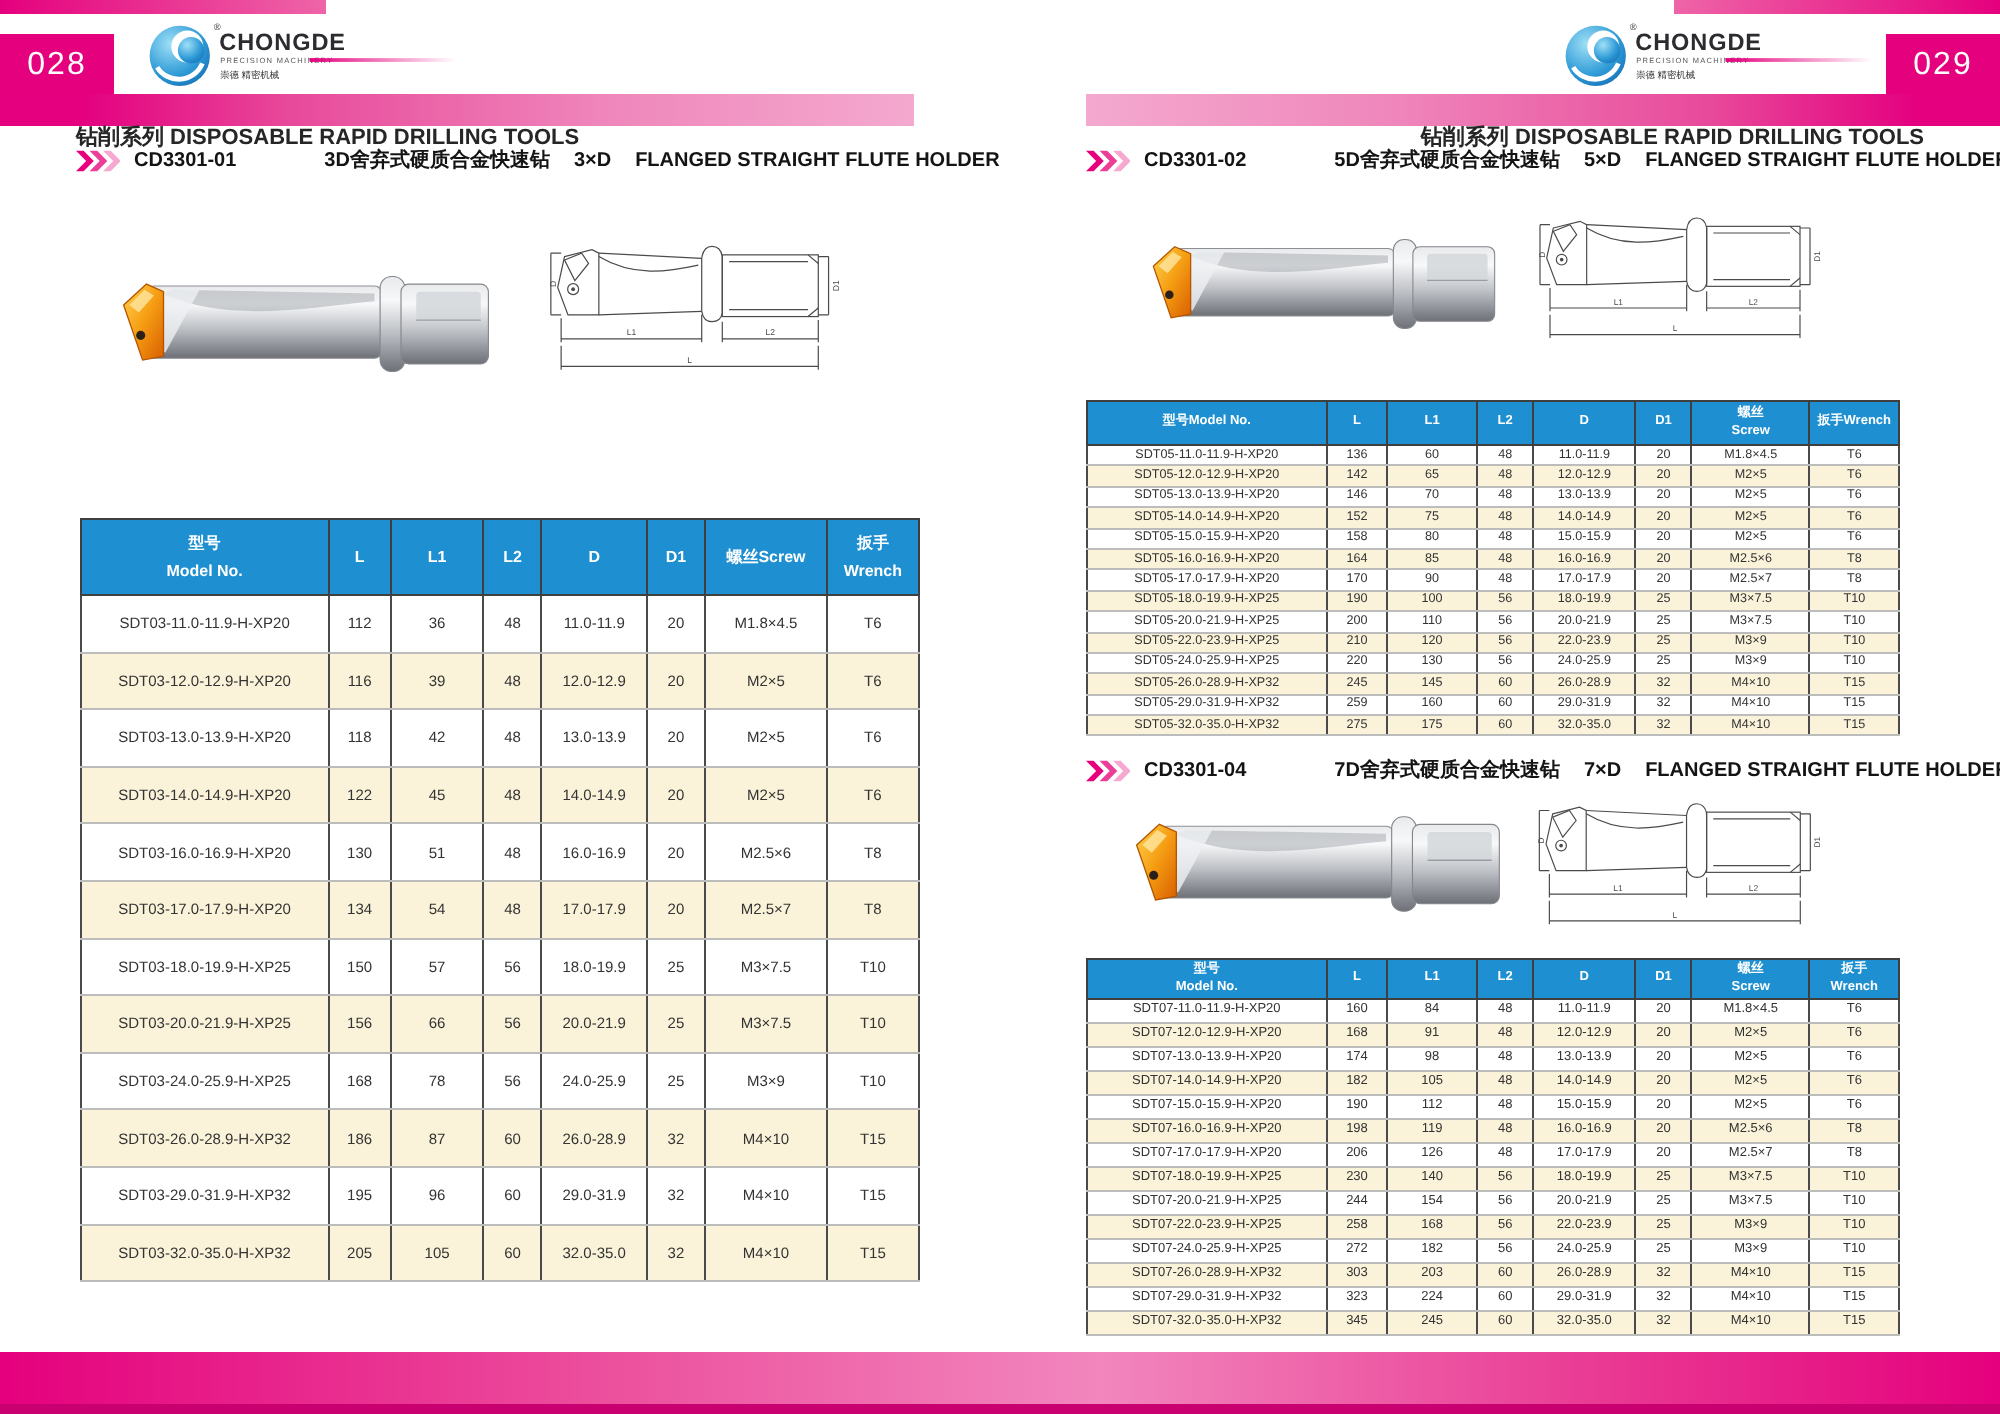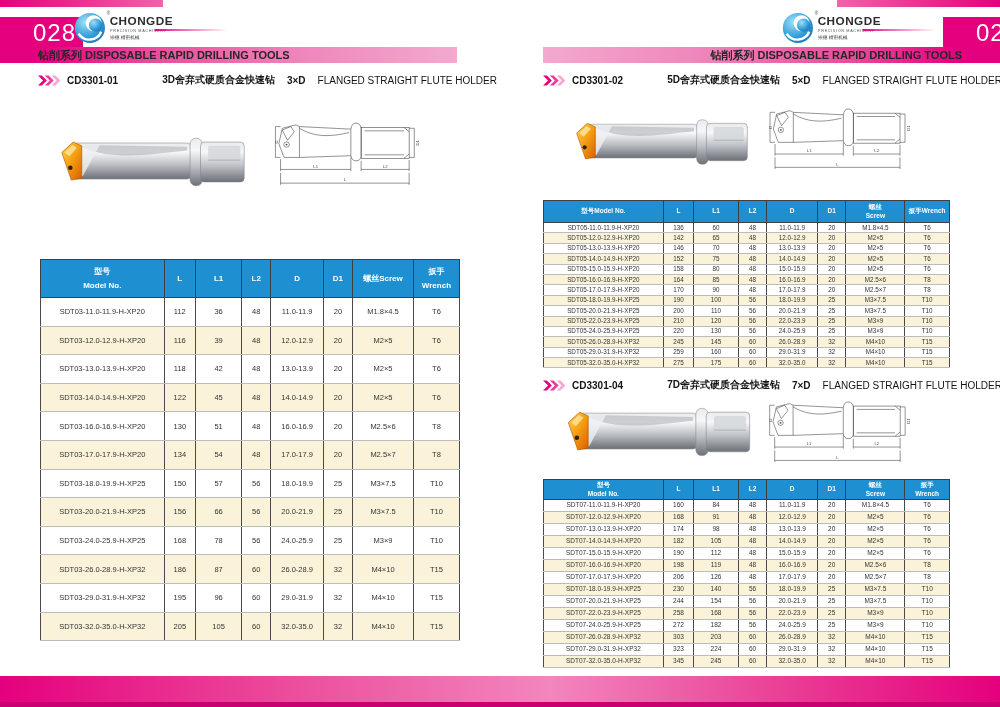--- a/index.html
+++ b/index.html
@@ -6,39 +6,39 @@
   body{
     width:1000px;height:707px;position:relative;background:#ffffff;
     font-family:"Liberation Sans",sans-serif;overflow:hidden;
   }
   .abs{position:absolute;}
 
   
   .top-strip-left{left:0;top:0;width:163px;height:7px;background:linear-gradient(90deg,#e5007d 0%,#ee65a8 100%);}
   .top-strip-right{left:837px;top:0;width:163px;height:7px;background:linear-gradient(270deg,#e5007d 0%,#ee65a8 100%);}
   .pagenum{width:57px;height:31px;top:17px;background:#e5007d;color:#fff;
-    font-size:24px;display:flex;align-items:center;justify-content:center;letter-spacing:1px;padding-left:26px;}
+    font-size:16px;display:flex;align-items:center;justify-content:center;letter-spacing:1px;}
   .pagenum.left{left:0;}
   .pagenum.right{left:943px;}
 
   
   .band{top:47px;height:16px;}
   .band.left{left:0;width:457px;background:linear-gradient(90deg,#e4007f 0%,#e4007f 9%,#e84a9b 32%,#ef86bb 66%,#f4a9cf 100%);}
   .band.right{left:543px;width:457px;background:linear-gradient(270deg,#e4007f 0%,#e4007f 9%,#e84a9b 32%,#ef86bb 66%,#f4a9cf 100%);}
-  .band-text{top:47px;height:32px;line-height:16px;font-size:11px;font-weight:bold;color:#262626;white-space:nowrap;}
+  .band-text{top:61px;height:32px;line-height:16px;font-size:11px;font-weight:bold;color:#262626;white-space:nowrap;}
   .band-text.left{left:38px;}
   .band-text.right{right:38px;text-align:right;}
 
   
   .title-row{display:flex;align-items:center;height:14px;font-size:10px;color:#141414;white-space:nowrap;justify-content:flex-end;}
   .title-row .chev{margin-right:7px;flex:0 0 auto;}
   .t-code{font-weight:700;margin-right:12px;}
   .t-cn{font-weight:700;margin-right:12px;margin-left:32px;}
   .t-ratio{font-weight:700;margin-right:12px;}
-  .t-en{font-weight:400;}
+  .t-en{font-weight:700;}
 
   
   .table-wrap table{width:100%;border-collapse:collapse;table-layout:fixed;border:1px solid #3f3f3f;}
   .table-wrap th{background:#1e8fd0;color:#fff;font-weight:700;text-align:center;vertical-align:middle;
     white-space:pre-line;border:1px solid #3f3f3f;padding:0;}
   .table-wrap td{background:#fff;color:#333;text-align:center;vertical-align:middle;padding:0;
     border-left:1px solid #4a4a4a;border-right:1px solid #4a4a4a;border-bottom:1px solid #bcbcbc;}
   .table-wrap tbody tr:nth-child(even) td{background:#faf3d9;}
 
   .t-left-wrap{left:40px;top:227px;width:420px;margin-top:32px;}

